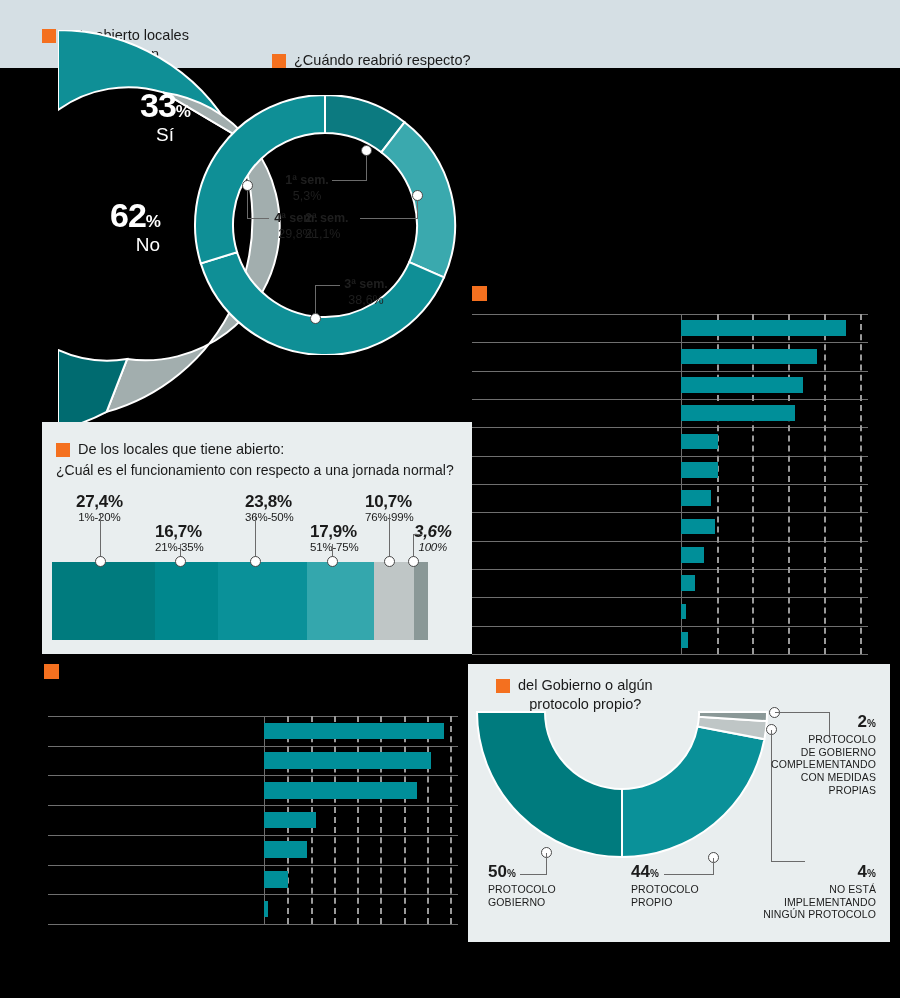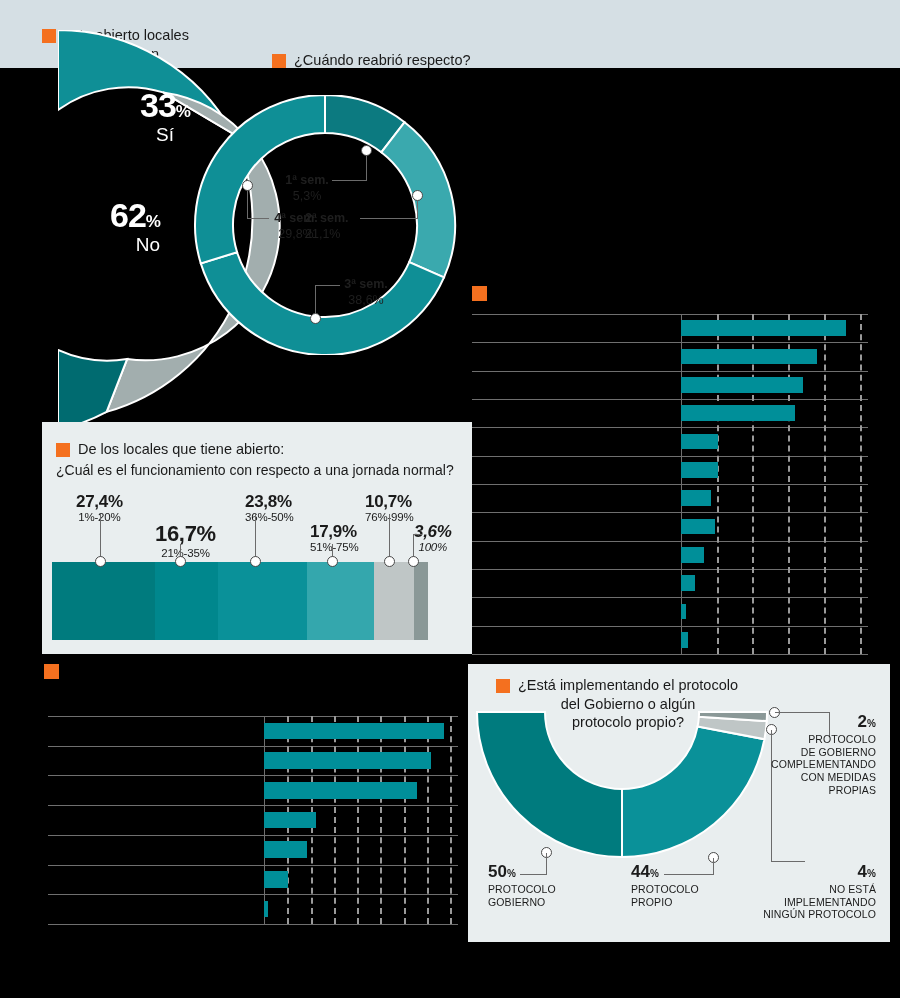--- a/index.html
+++ b/index.html
@@ -197,21 +197,21 @@
   <div class="seg-label" style="left:203px; top:70px;">
     <div class="seg-big"><span style="font-size:17px">23,8%</span></div>
     <div class="seg-small">36%-50%</div>
   </div>
   <div class="seg-label" style="left:323px; top:70px;">
     <div class="seg-big"><span style="font-size:17px">10,7%</span></div>
     <div class="seg-small">76%-99%</div>
   </div>
 
   <div class="seg-label" style="left:113px; top:100px;">
-    <div class="seg-big"><span style="font-size:22px">16,7%</span></div>
+    <div class="seg-big"><span style="font-size:17px">16,7%</span></div>
     <div class="seg-small">21%-35%</div>
   </div>
   <div class="seg-label" style="left:268px; top:100px;">
     <div class="seg-big"><span style="font-size:17px">17,9%</span></div>
     <div class="seg-small">51%-75%</div>
   </div>
   <div class="seg-label" style="left:372px; top:100px;font-style:italic;">
     <div class="seg-big"><span style="font-size:17px">3,6%</span></div>
     <div class="seg-small">100%</div>
   </div>
@@ -307,21 +307,20 @@
       <div class="bar" style="left: 216.14px; width: 42.7432px; top: 125.394px; height: 16.64px; background: rgb(0, 143, 153);"></div>
       <div class="bar" style="left: 216.14px; width: 24.1592px; top: 155.109px; height: 16.64px; background: rgb(0, 143, 153);"></div>
       <div class="bar" style="left: 216.14px; width: 3.7168px; top: 184.823px; height: 16.64px; background: rgb(0, 143, 153);"></div>
     </div>
 </div>
 
 <div id="panel-proto" class="panel">
   <div id="proto-head" class="q-title">
     <div class="sq"></div>
     <div class="q-text">
-      <div>¿Está implementando el protocolo</div>
       <div style="text-align:center;">del Gobierno o algún</div>
       <div style="text-align:center;">protocolo propio?</div>
     </div>
   </div>
 
   <svg width="300" height="220" viewBox="0 0 300 220" style="position:absolute; left:4px; top:28px;">
     <g transform="translate(150,20)">
 
       <path d="M -145 0 A 145 145 0 0 0 0 145 L 0 77 A 77 77 0 0 1 -77 0 Z" fill="#007b7e" stroke="#ffffff" stroke-width="2"></path>
 

